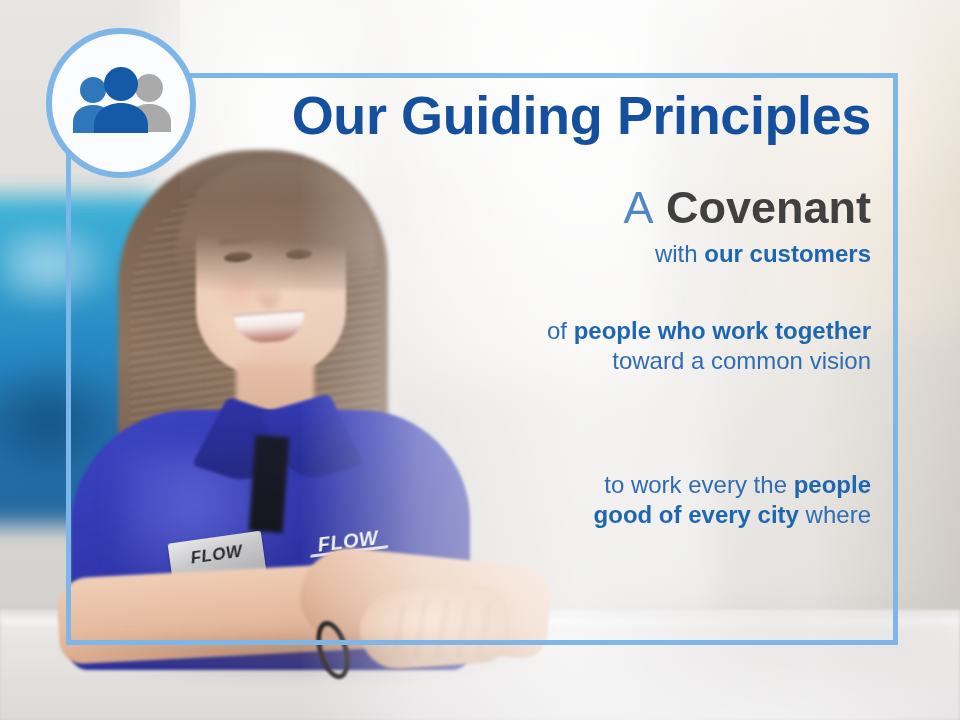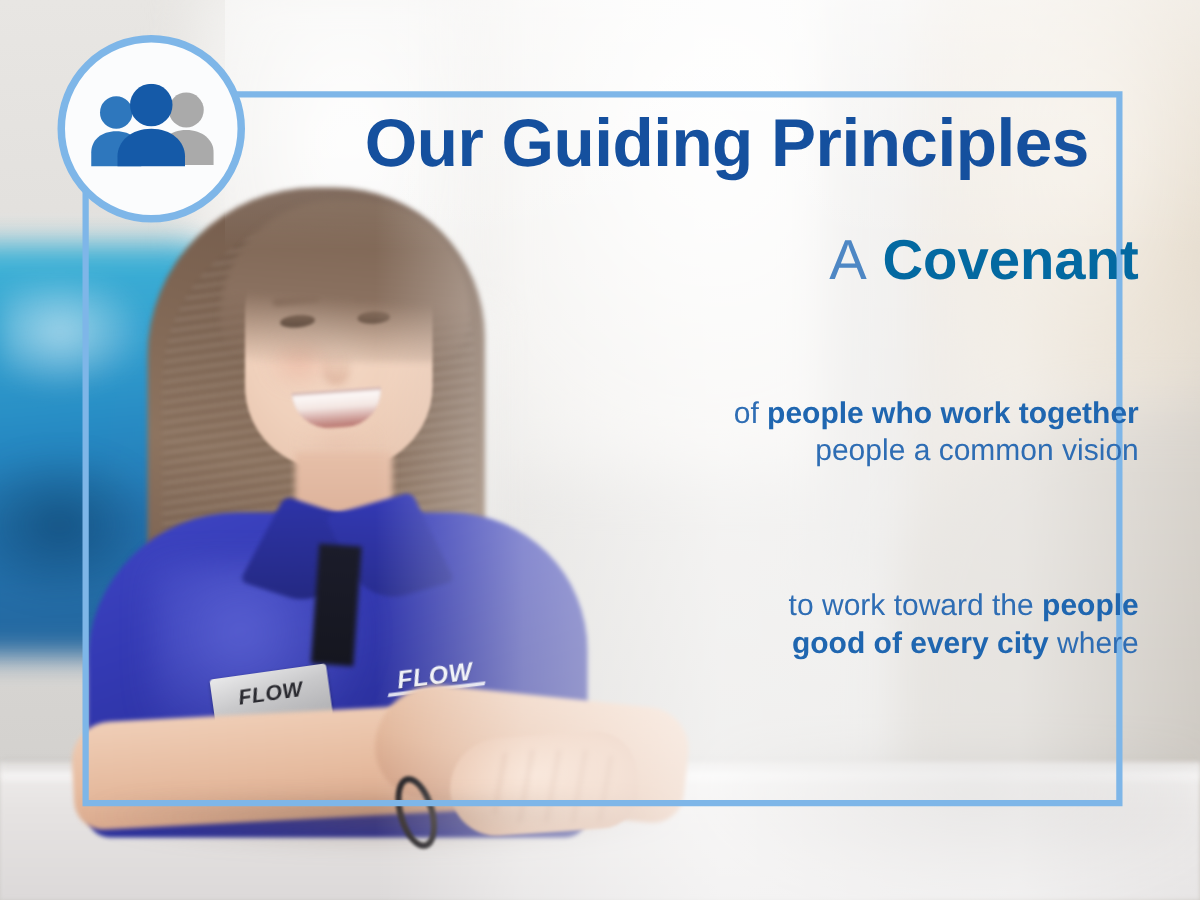--- a/index.html
+++ b/index.html
@@ -448,21 +448,20 @@
     align-items: center;
     justify-content: center;
   }
   .badge-circle svg { display: block; }
 
   .copy {
     position: absolute;
     left: 66px; top: 73px;
     width: 793px; height: 572px;
     box-sizing: border-box;
-    padding-left: 40px;
   }
 
   .title {
     position: absolute;
     left: 0; top: 15px;
     width: 805px;
     text-align: right;
     font-size: 54px;
     font-weight: 700;
     color: #15509e;
@@ -478,21 +477,21 @@
     line-height: 1.04;
     color: #2e6db4;
     white-space: nowrap;
   }
   .p-head .art {
     font-weight: 300;
     color: #4e87c4;
   }
   .p-head .word {
     font-weight: 700;
-    color: #0369a1;
+    color: #404040;
   }
   .p-sub {
     font-size: 24px;
     line-height: 1.24;
     color: #2e6db4;
     font-weight: 400;
     margin-top: 7px;
   }
   .p-sub b { font-weight: 700; color: #1f66b0; }
 
@@ -581,24 +580,25 @@
 
   <div class="copy">
 
     <div class="title">Our Guiding Principles</div>
 
     <div class="principle p1">
       <div class="p-head">
         <span class="art">A</span>
         <span class="word">Covenant</span>
       </div>
+      <div class="p-sub"><span>with </span><b>our customers</b></div>
     </div>
 
     <div class="principle p2">
-      <div class="p-sub"><span>of </span><b>people who work together</b><br><span>people a common vision</span></div>
+      <div class="p-sub"><span>of </span><b>people who work together</b><br><span>toward a common vision</span></div>
     </div>
 
     <div class="principle p3">
-      <div class="p-sub"><span>to work toward the </span><b>people</b><br><b>good of every city</b><span> where</span><br></div>
+      <div class="p-sub"><span>to work every the </span><b>people</b><br><b>good of every city</b><span> where</span><br></div>
     </div>
 
   </div>
 </div>
 
 </body></html>

